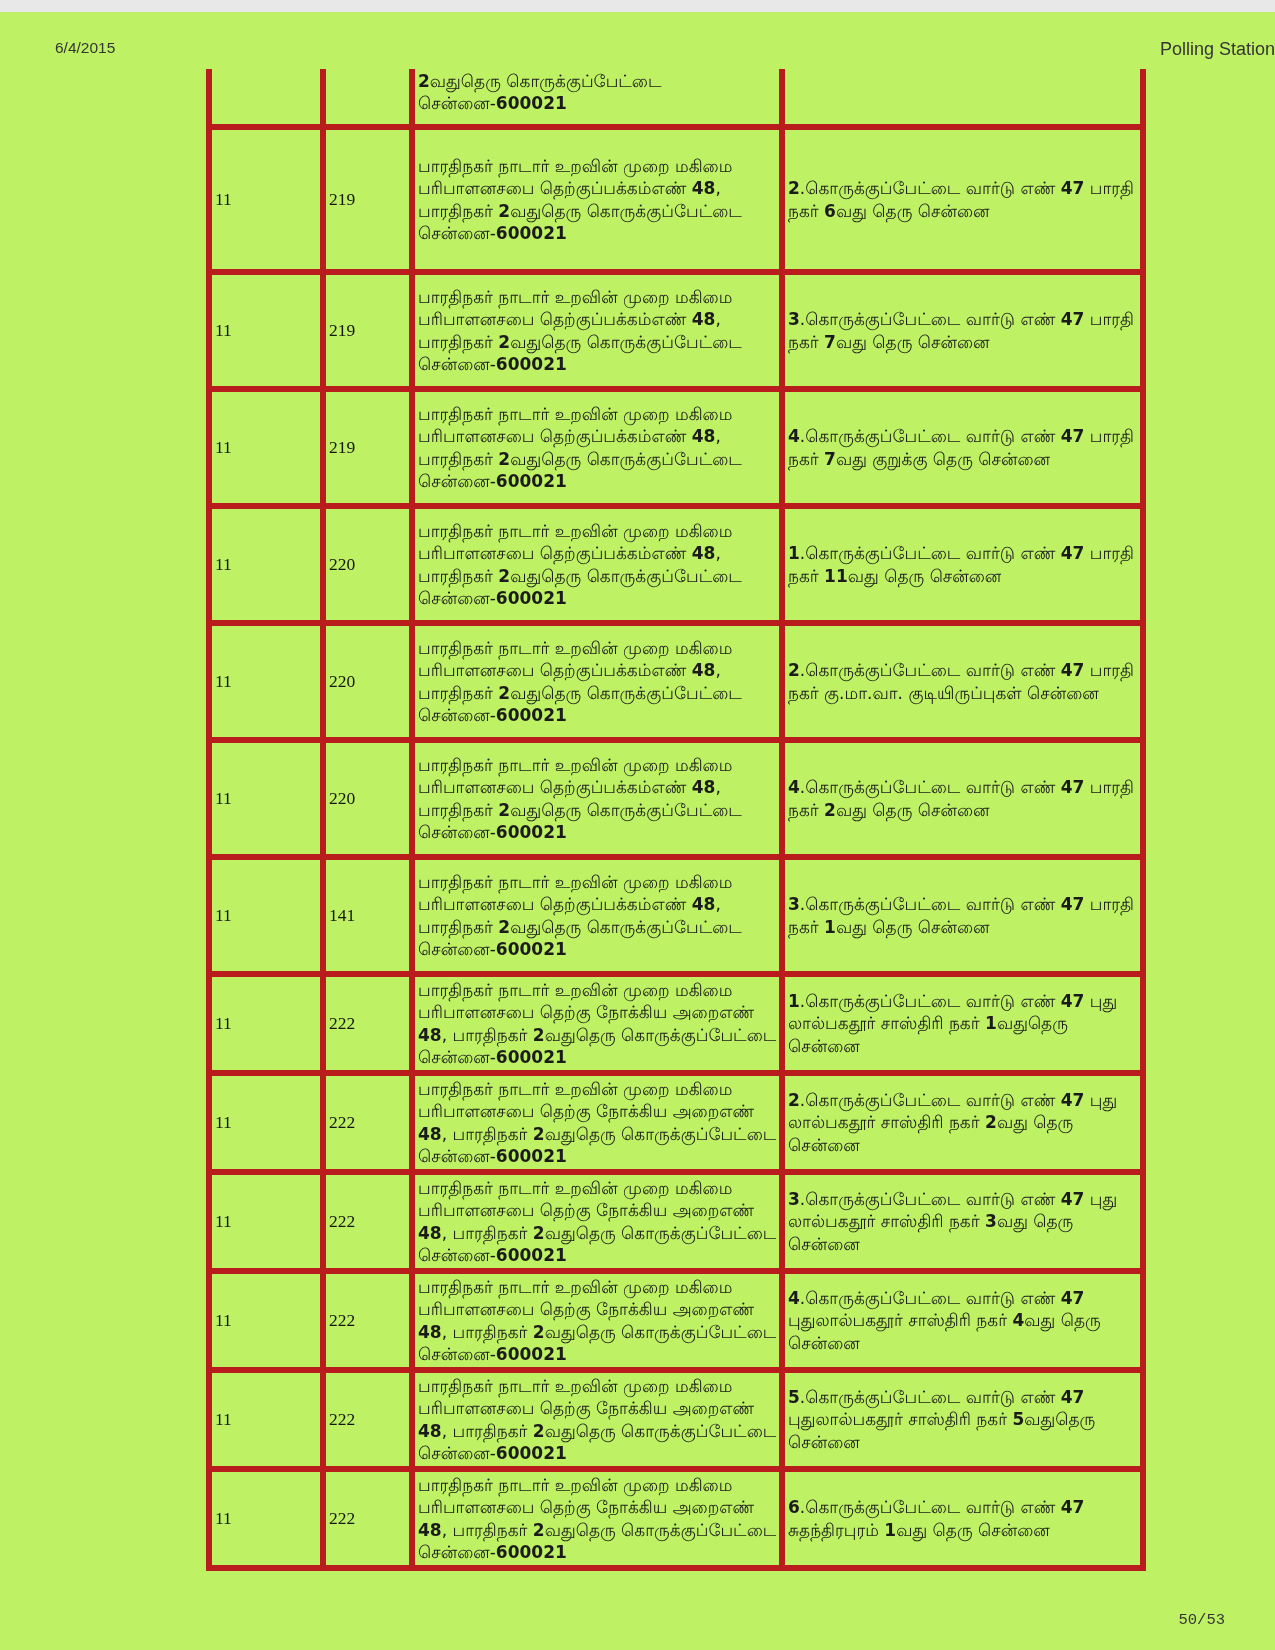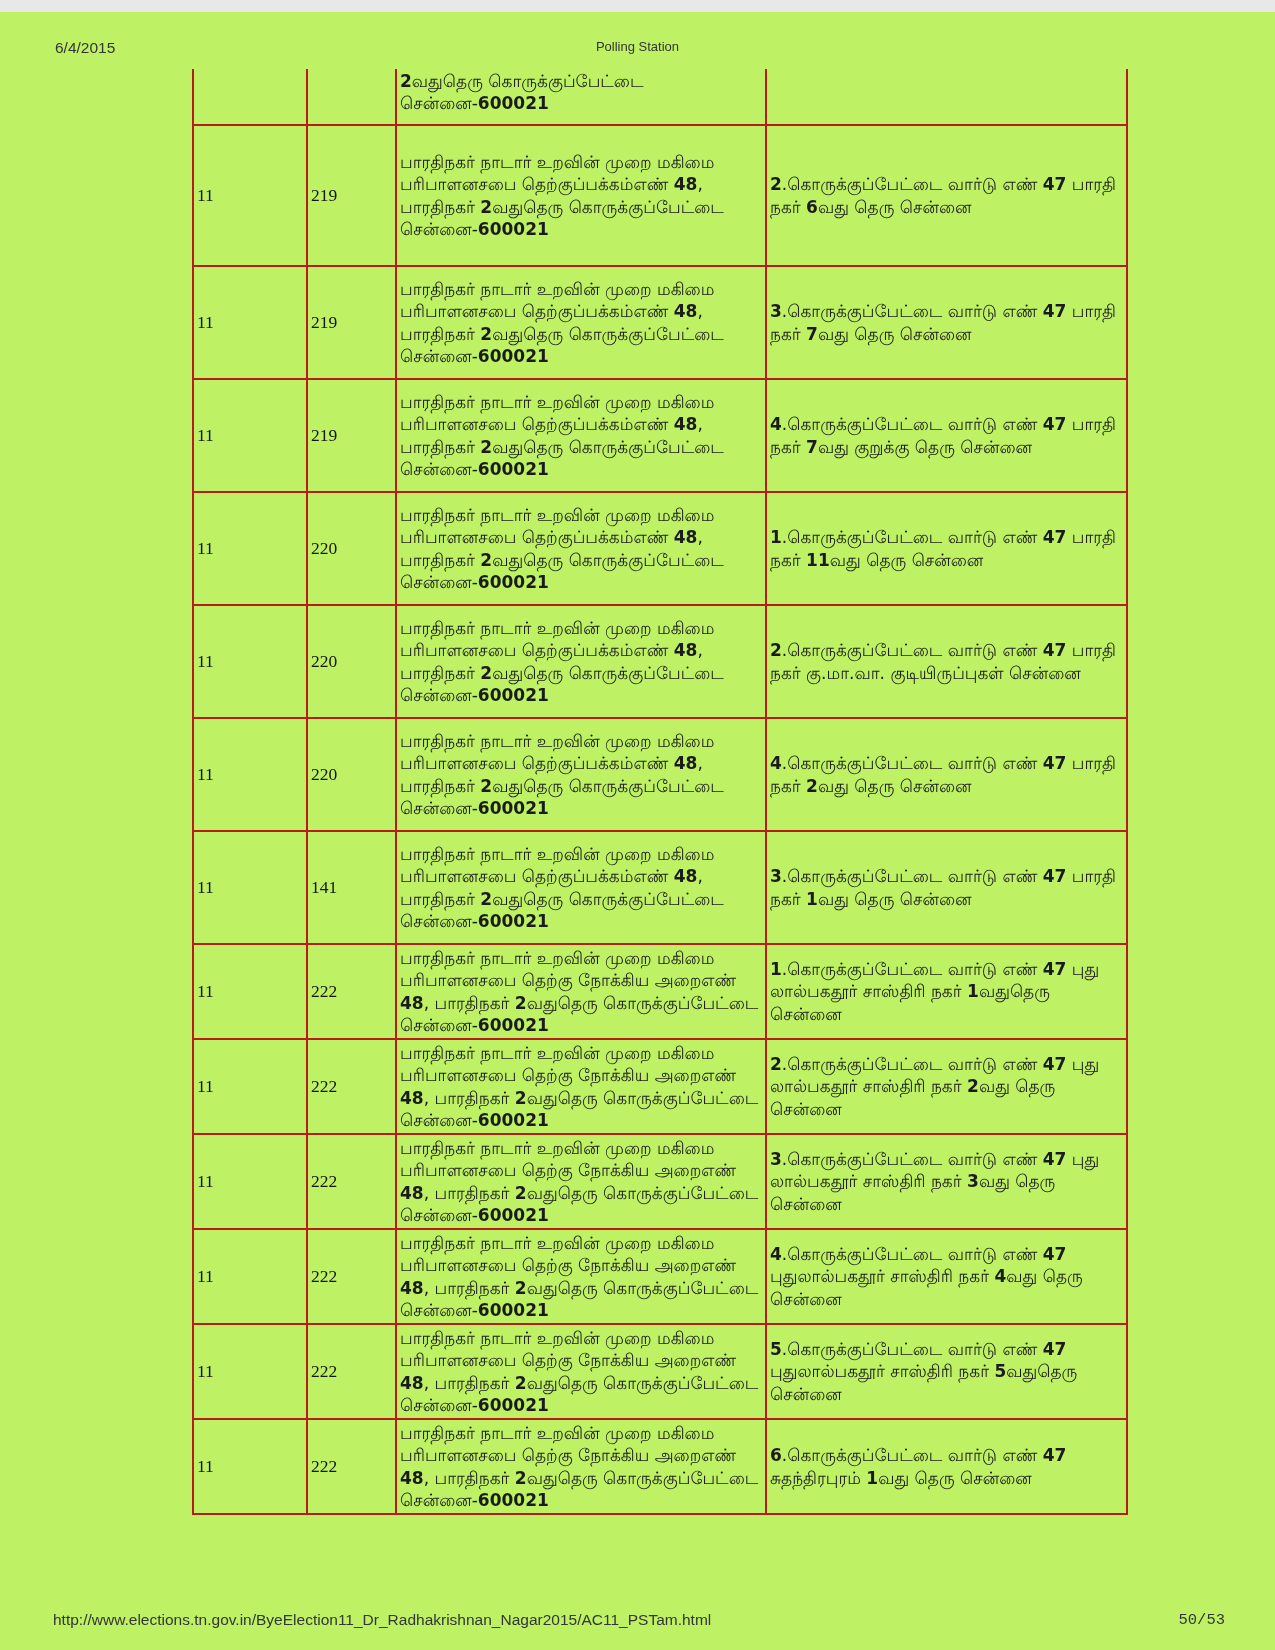--- a/index.html
+++ b/index.html
@@ -3,30 +3,30 @@
 <meta charset="utf-8">
 <style>
   html,body { margin:0; padding:0; background:#e8e8e8; }
   .page {
     position:relative; width:1275px; height:1650px; margin:12px auto;
     background:#bef264; overflow:hidden;
     font-family:"Liberation Sans", sans-serif; color:#1f1f1f;
   }
   
   .hdr-date { position:absolute; top:27px; left:55px; font-size:15.5px; color:#353535; }
-  .hdr-title { position:absolute; top:27px; left:0; width:100%; text-align:center; font-size:13px; color:#353535; }
+  .hdr-title { position:absolute; top:27px; left:0; width:100%; text-align:right; font-size:18px; color:#353535; }
   .ftr-url { position:absolute; top:1599px; left:53px; font-size:15.5px; color:#353535; }
   .ftr-page { position:absolute; top:1599px; right:50px; font-size:15.5px; color:#353535;font-family:Liberation Mono, monospace; }
   
-  .tbl-wrap { position:absolute; top:57px; left:161px; width:936px;padding-left:31px; }
+  .tbl-wrap { position:absolute; top:57px; left:175px; width:936px;padding-left:31px; }
   table.ps {
     border-collapse:collapse; table-layout:fixed; width:934px;
   }
   table.ps td {
-    border:2px solid #b91c1c; padding:1px 2px 1px 3px;
+    border:6px solid #b91c1c; padding:1px 2px 1px 3px;
     vertical-align:middle; overflow:hidden;
   }
   tr.cut-top td { border-top:none; vertical-align:top; }
   tr.cut-bot td { border-bottom:none; vertical-align:top; }
   td.num {
     font-family:"Liberation Serif", serif;
     font-size:17.5px; color:#151515;
   }
   .ta {
     font-family:"DejaVu Sans", sans-serif;
@@ -155,16 +155,15 @@
           <td class="num">222</td>
           <td class="ta">பாரதிநகர் நாடார் உறவின் முறை மகிமை பரிபாளனசபை தெற்கு நோக்கிய அறைஎண் <b class="dg">48</b>, பாரதிநகர் <b class="dg">2</b>வதுதெரு கொருக்குப்பேட்டை சென்னை-<b class="dg">600021</b></td>
           <td class="ta"><b class="dg">6</b>.கொருக்குப்பேட்டை வார்டு எண் <b class="dg">47</b> சுதந்திரபுரம் <b class="dg">1</b>வது தெரு சென்னை</td>
         </tr>
 
 
       </tbody>
     </table>
   </div>
 
-  <div class="ftr-url">http://www.elections.tn.gov.in/ByeElection11_Dr_Radhakrishnan_Nagar2015/AC11_PSTam.html</div>
   <div class="ftr-page">50/53</div>
 
 </div>
 
 </body></html>

